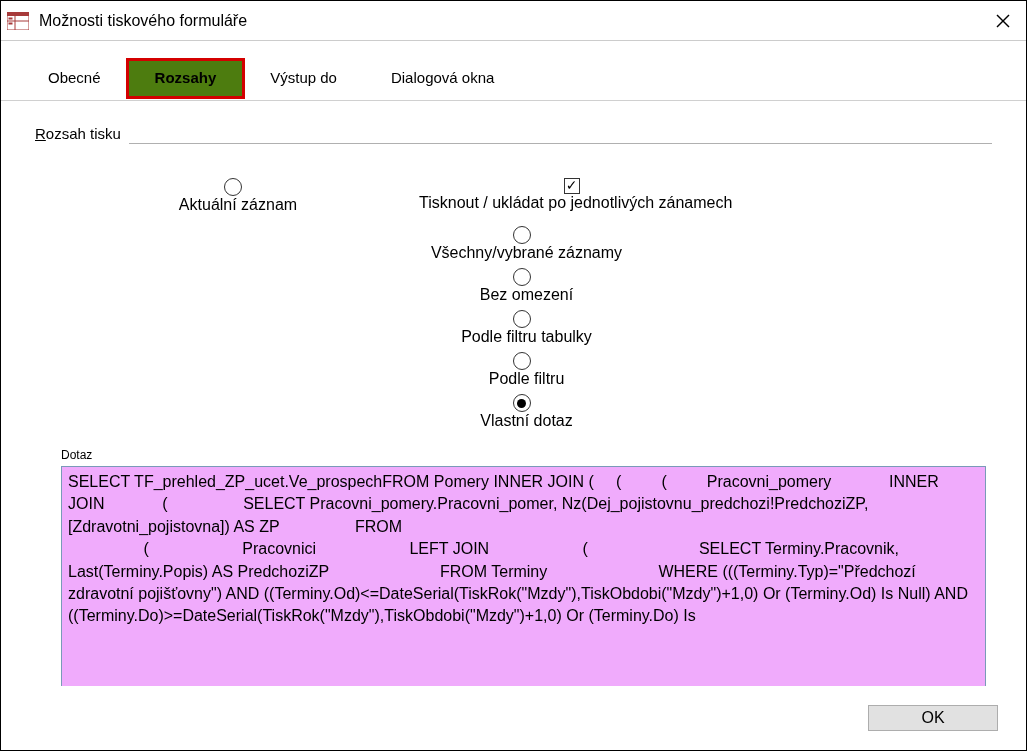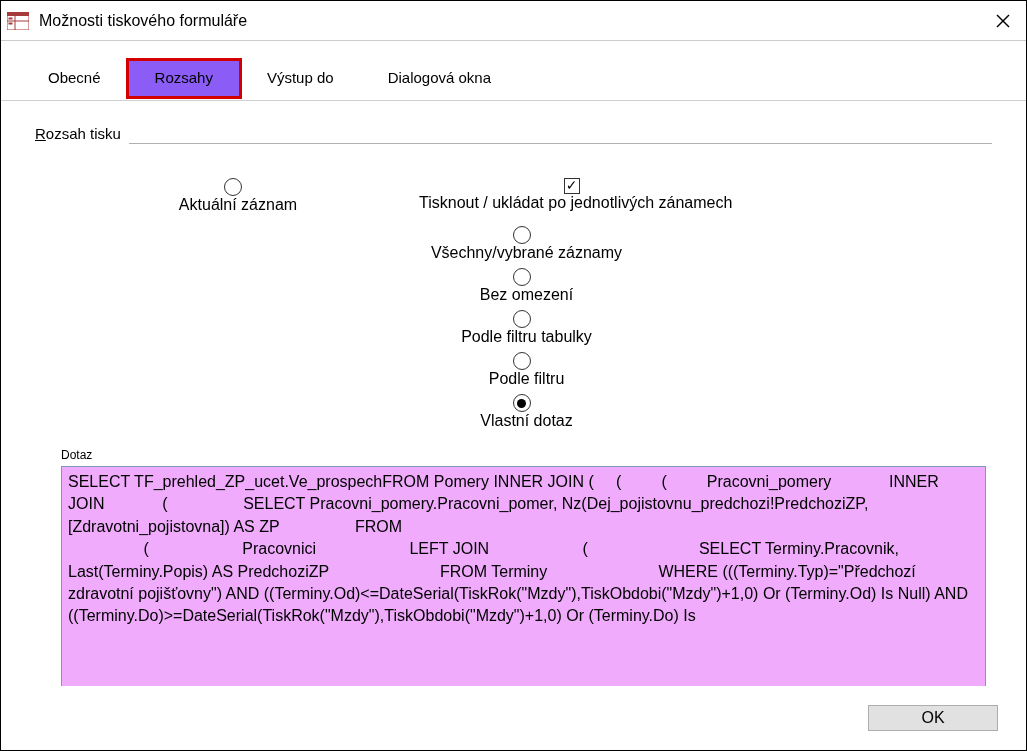--- a/index.html
+++ b/index.html
@@ -61,21 +61,22 @@
     font-size: 15px;
     position: relative;
     top: 1px;
     border: 1px solid transparent;
     border-bottom: none;
     margin-right: 0;
   }
   .tab.active {
     border: 1px solid #d0d0d0;
     border-bottom: 1px solid #fff;
-    background: #8b5cf6;
+    background: #4d7c0f;
+    font-weight: bold;
   }
   .tab.hl {
     outline: 3px solid #d40000;
     outline-offset: -1px;
   }
   .content {
     flex: 1;
     padding: 24px 34px 0 34px;
     overflow: hidden;
   }

